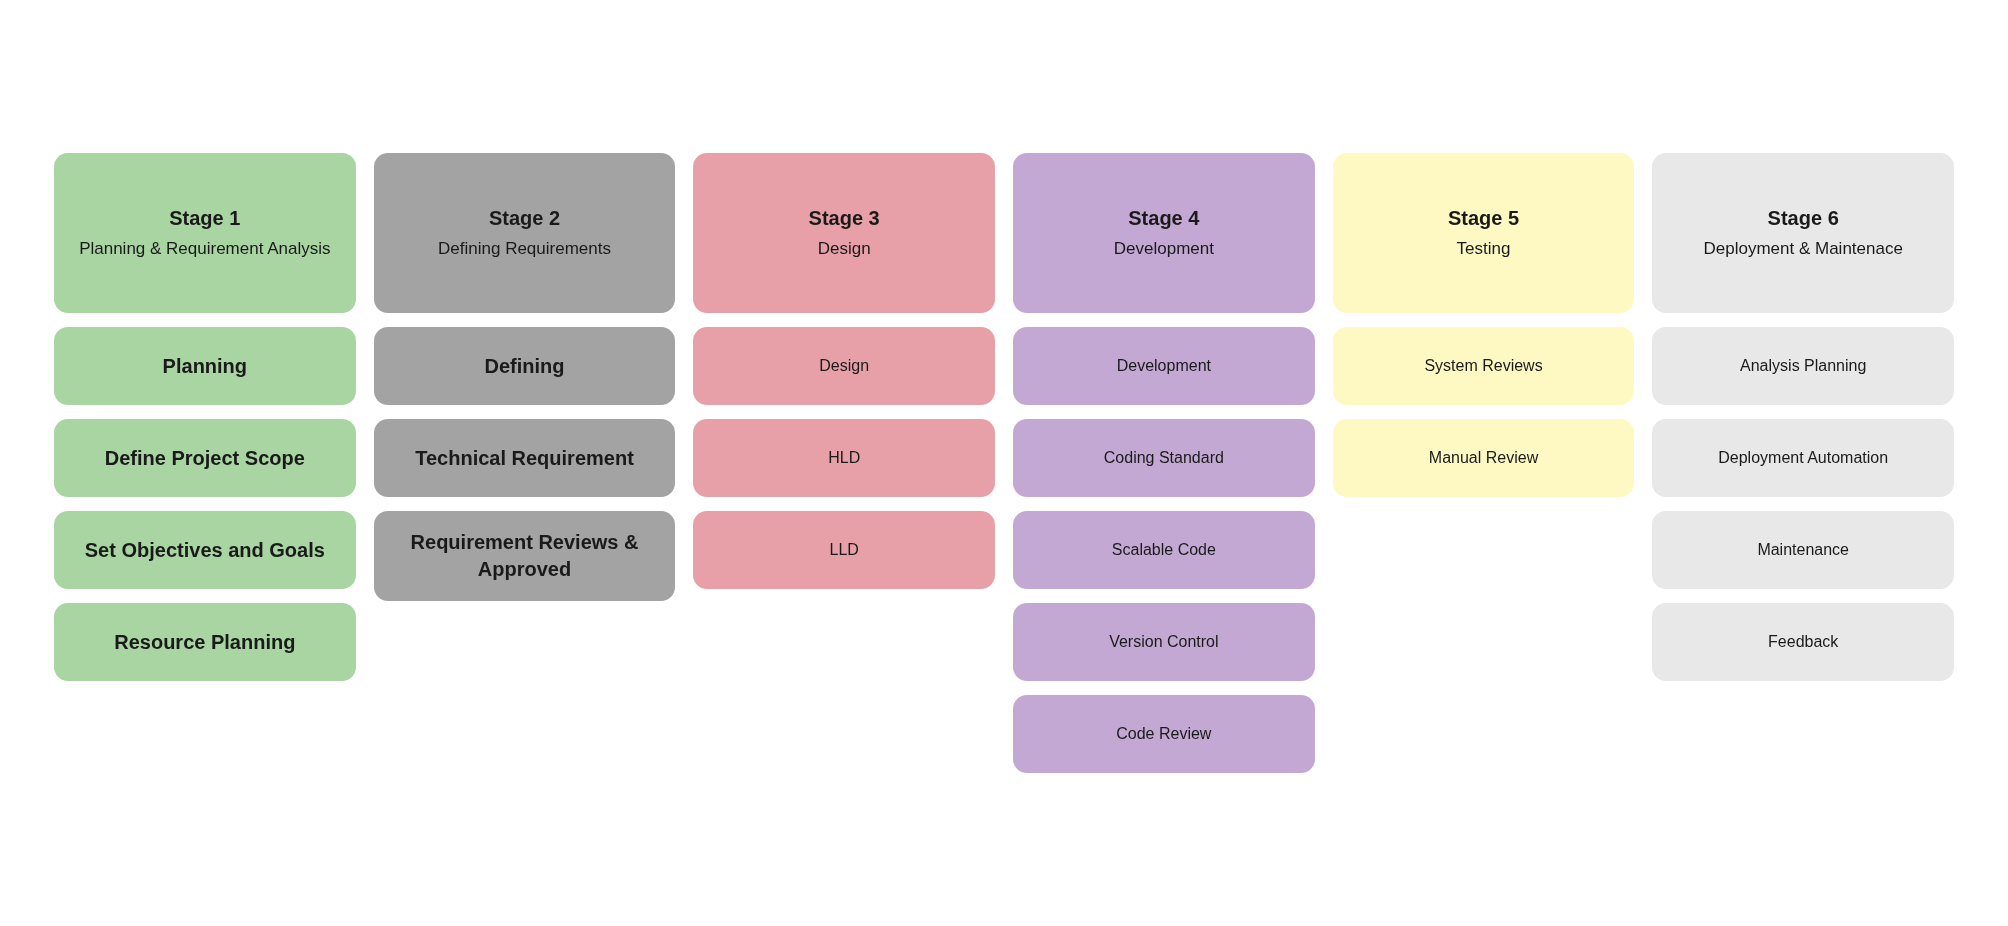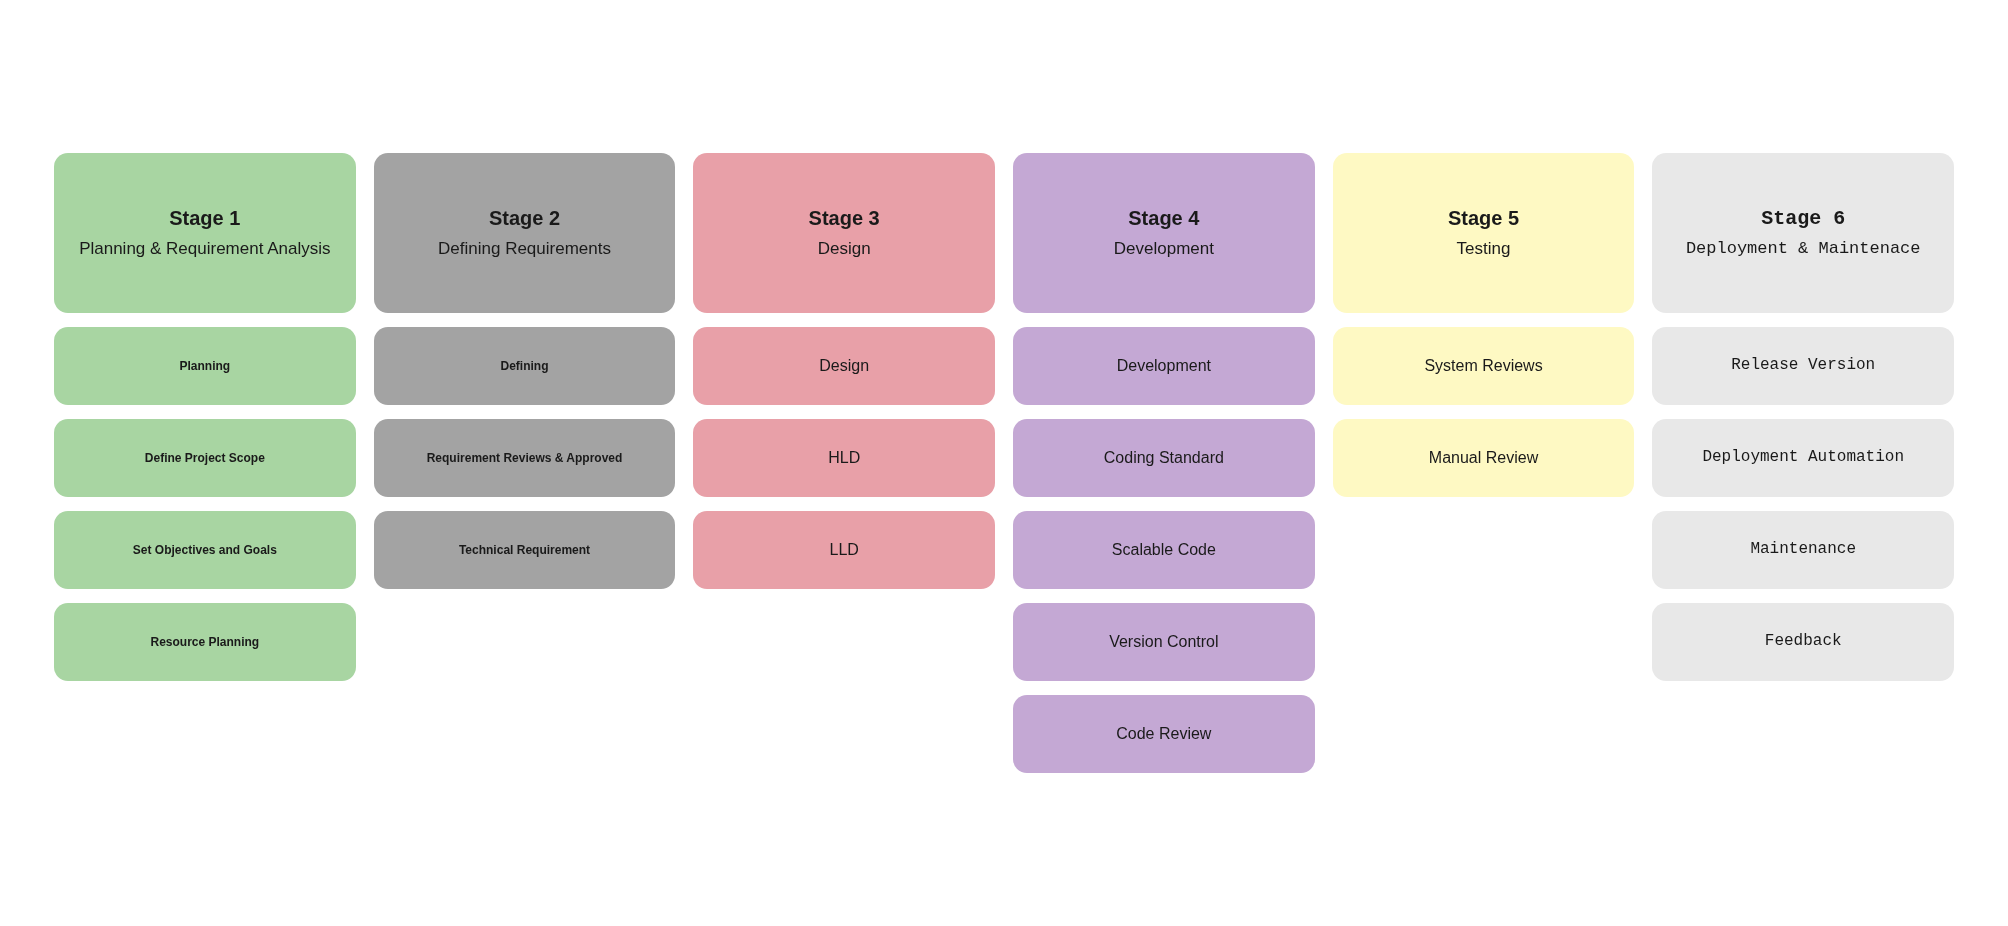--- a/index.html
+++ b/index.html
@@ -57,21 +57,21 @@
     }
 
     .card.header .stage-desc {
       font-weight: 400;
       font-size: 17px;
     }
 
     .card.item {
       min-height: 78px;
       font-weight: 700;
-      font-size: 12px;
+      font-size: 20px;
     }
 
     .card.item-light {
       min-height: 78px;
       font-weight: 400;
       font-size: 16px;
     }
 
     
     .col1 .card { background-color: #a8d5a2; color: #1a1a1a; }
@@ -82,21 +82,21 @@
     
     .col3 .card { background-color: #e8a0a8; color: #1a1a1a; }
 
     
     .col4 .card { background-color: #c4a8d4; color: #1a1a1a; }
 
     
     .col5 .card { background-color: #fef9c3; color: #1a1a1a; }
 
     
-    .col6 .card { background-color: #e8e8e8; color: #1a1a1a; font-family: Liberation Mono, monospace; }
+    .col6 .card { background-color: #e8e8e8; color: #1a1a1a; }
   </style>
 </head>
 <body>
 
 <div class="board">
 <div class="column col1">
       <div class="card header">
         <div class="stage-label">Stage 1</div>
         <div class="stage-desc">Planning &amp; Requirement Analysis</div>
       </div>
@@ -104,22 +104,22 @@
       <div class="card item">Define Project Scope</div>
       <div class="card item">Set Objectives and Goals</div>
       <div class="card item">Resource Planning</div>
     </div>
     <div class="column col2">
       <div class="card header">
         <div class="stage-label">Stage 2</div>
         <div class="stage-desc">Defining Requirements</div>
       </div>
       <div class="card item">Defining</div>
+      <div class="card item">Technical Requirement</div>
       <div class="card item">Requirement Reviews &amp; Approved</div>
-      <div class="card item">Technical Requirement</div>
     </div>
     <div class="column col3">
       <div class="card header">
         <div class="stage-label">Stage 3</div>
         <div class="stage-desc">Design</div>
       </div>
       <div class="card item-light">Design</div>
       <div class="card item-light">HLD</div>
       <div class="card item-light">LLD</div>
     </div>
@@ -140,18 +140,18 @@
         <div class="stage-desc">Testing</div>
       </div>
       <div class="card item-light">System Reviews</div>
       <div class="card item-light">Manual Review</div>
     </div>
     <div class="column col6">
       <div class="card header">
         <div class="stage-label">Stage 6</div>
         <div class="stage-desc">Deployment &amp; Maintenace</div>
       </div>
-      <div class="card item-light">Release Version</div>
+      <div class="card item-light">Analysis Planning</div>
       <div class="card item-light">Deployment Automation</div>
       <div class="card item-light">Maintenance</div>
       <div class="card item-light">Feedback</div>
     </div>
   </div>
 
 </body></html>

